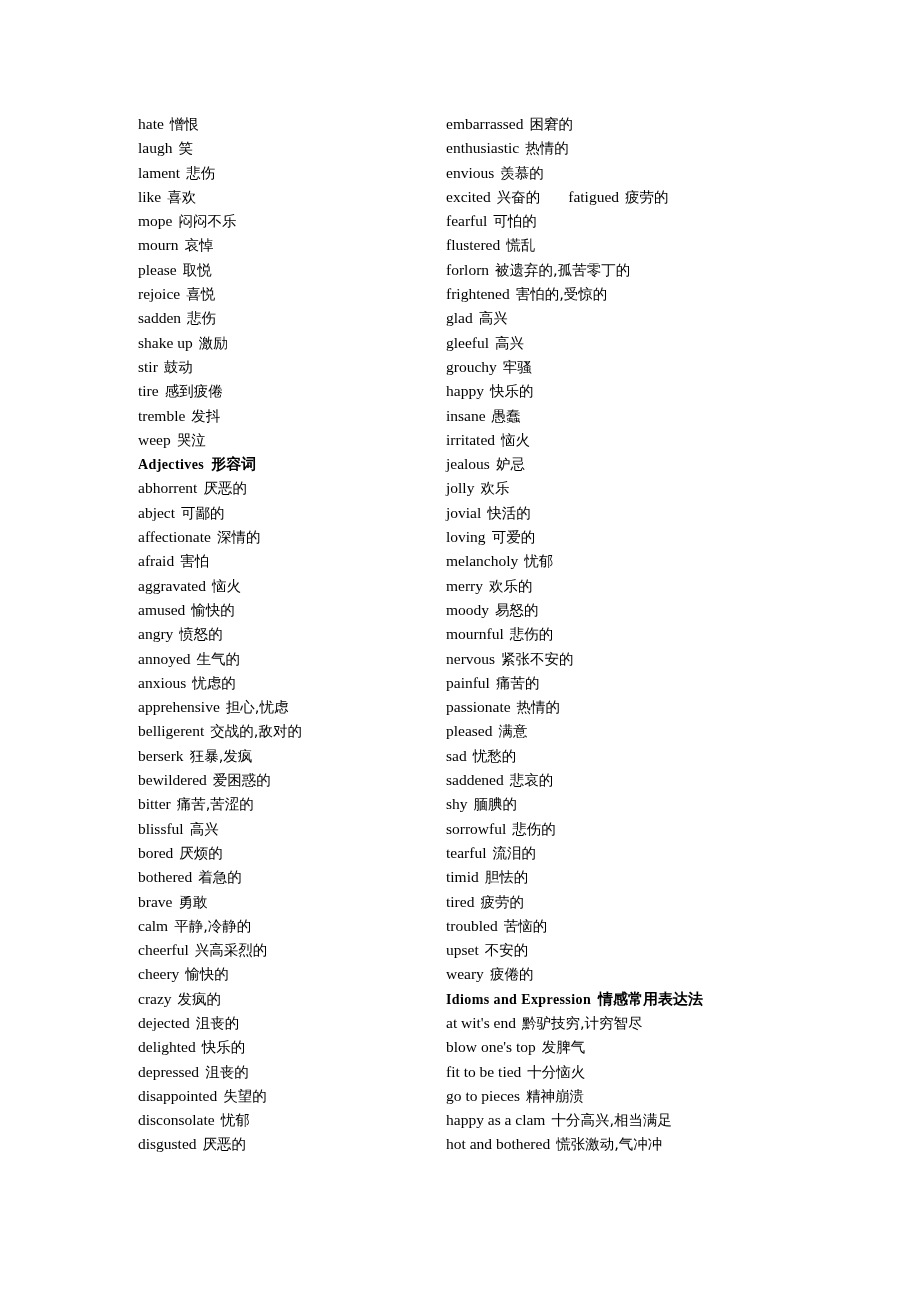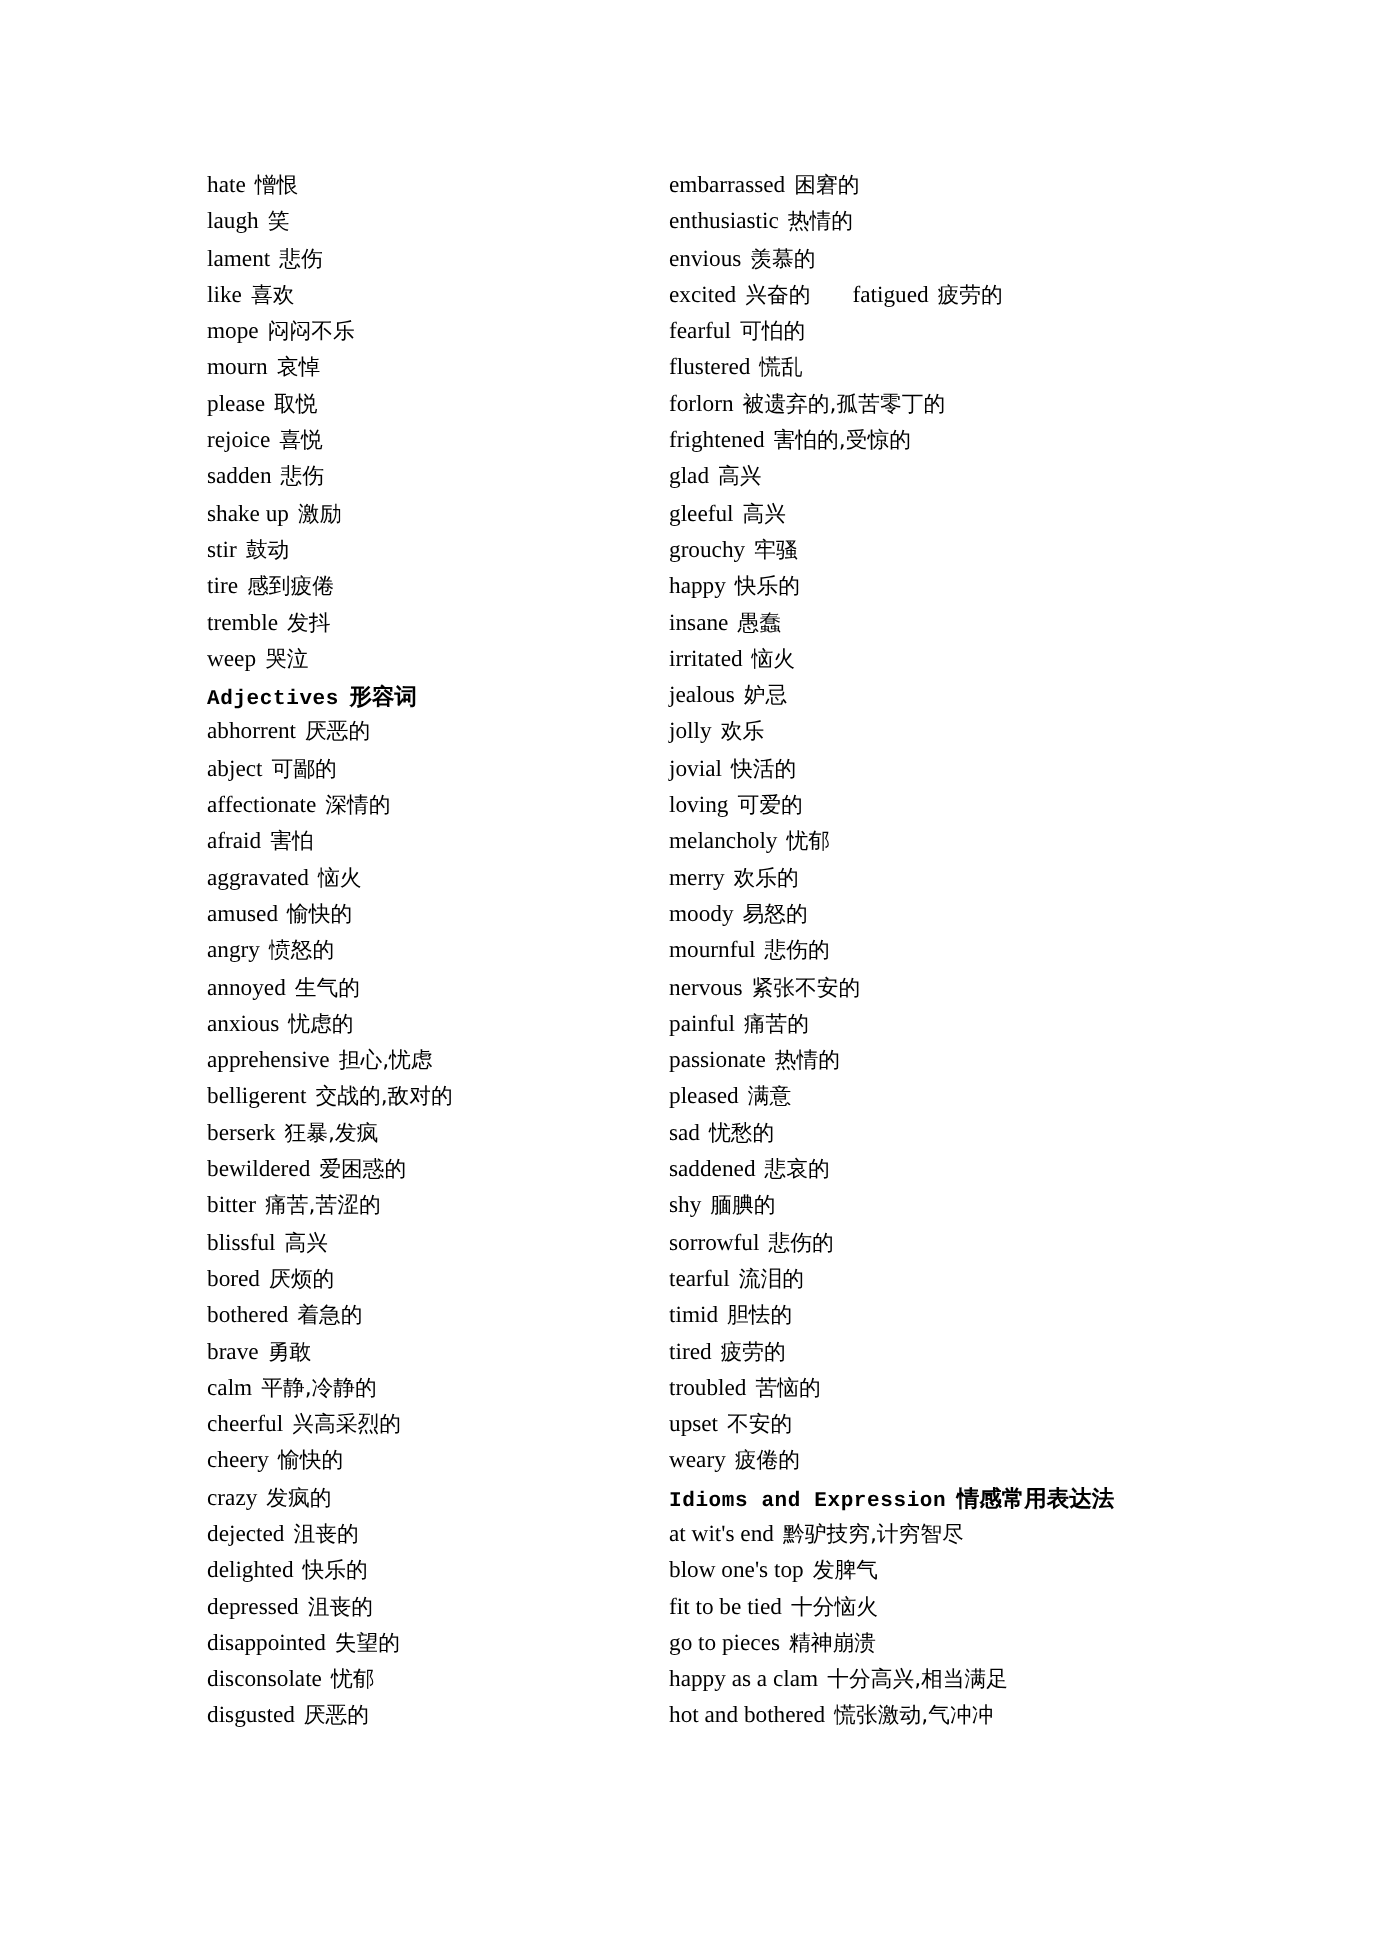--- a/index.html
+++ b/index.html
@@ -64,21 +64,21 @@
     margin-left: 6px;
   }
 
   .section-head {
     height: 24.3px;
     line-height: 24.3px;
     white-space: nowrap;
   }
 
   .section-head .head-en {
-    font-family: Liberation Mono, monospace;
+    font-family: Liberation Serif, serif;
     font-weight: bold;
     font-size: 14px;
     letter-spacing: 0.4px;
     text-align: center;
   }
 
   .section-head .head-zh {
     font-family: "DejaVu Sans", "Liberation Sans", sans-serif;
     font-weight: bold;
     font-size: 15px;

